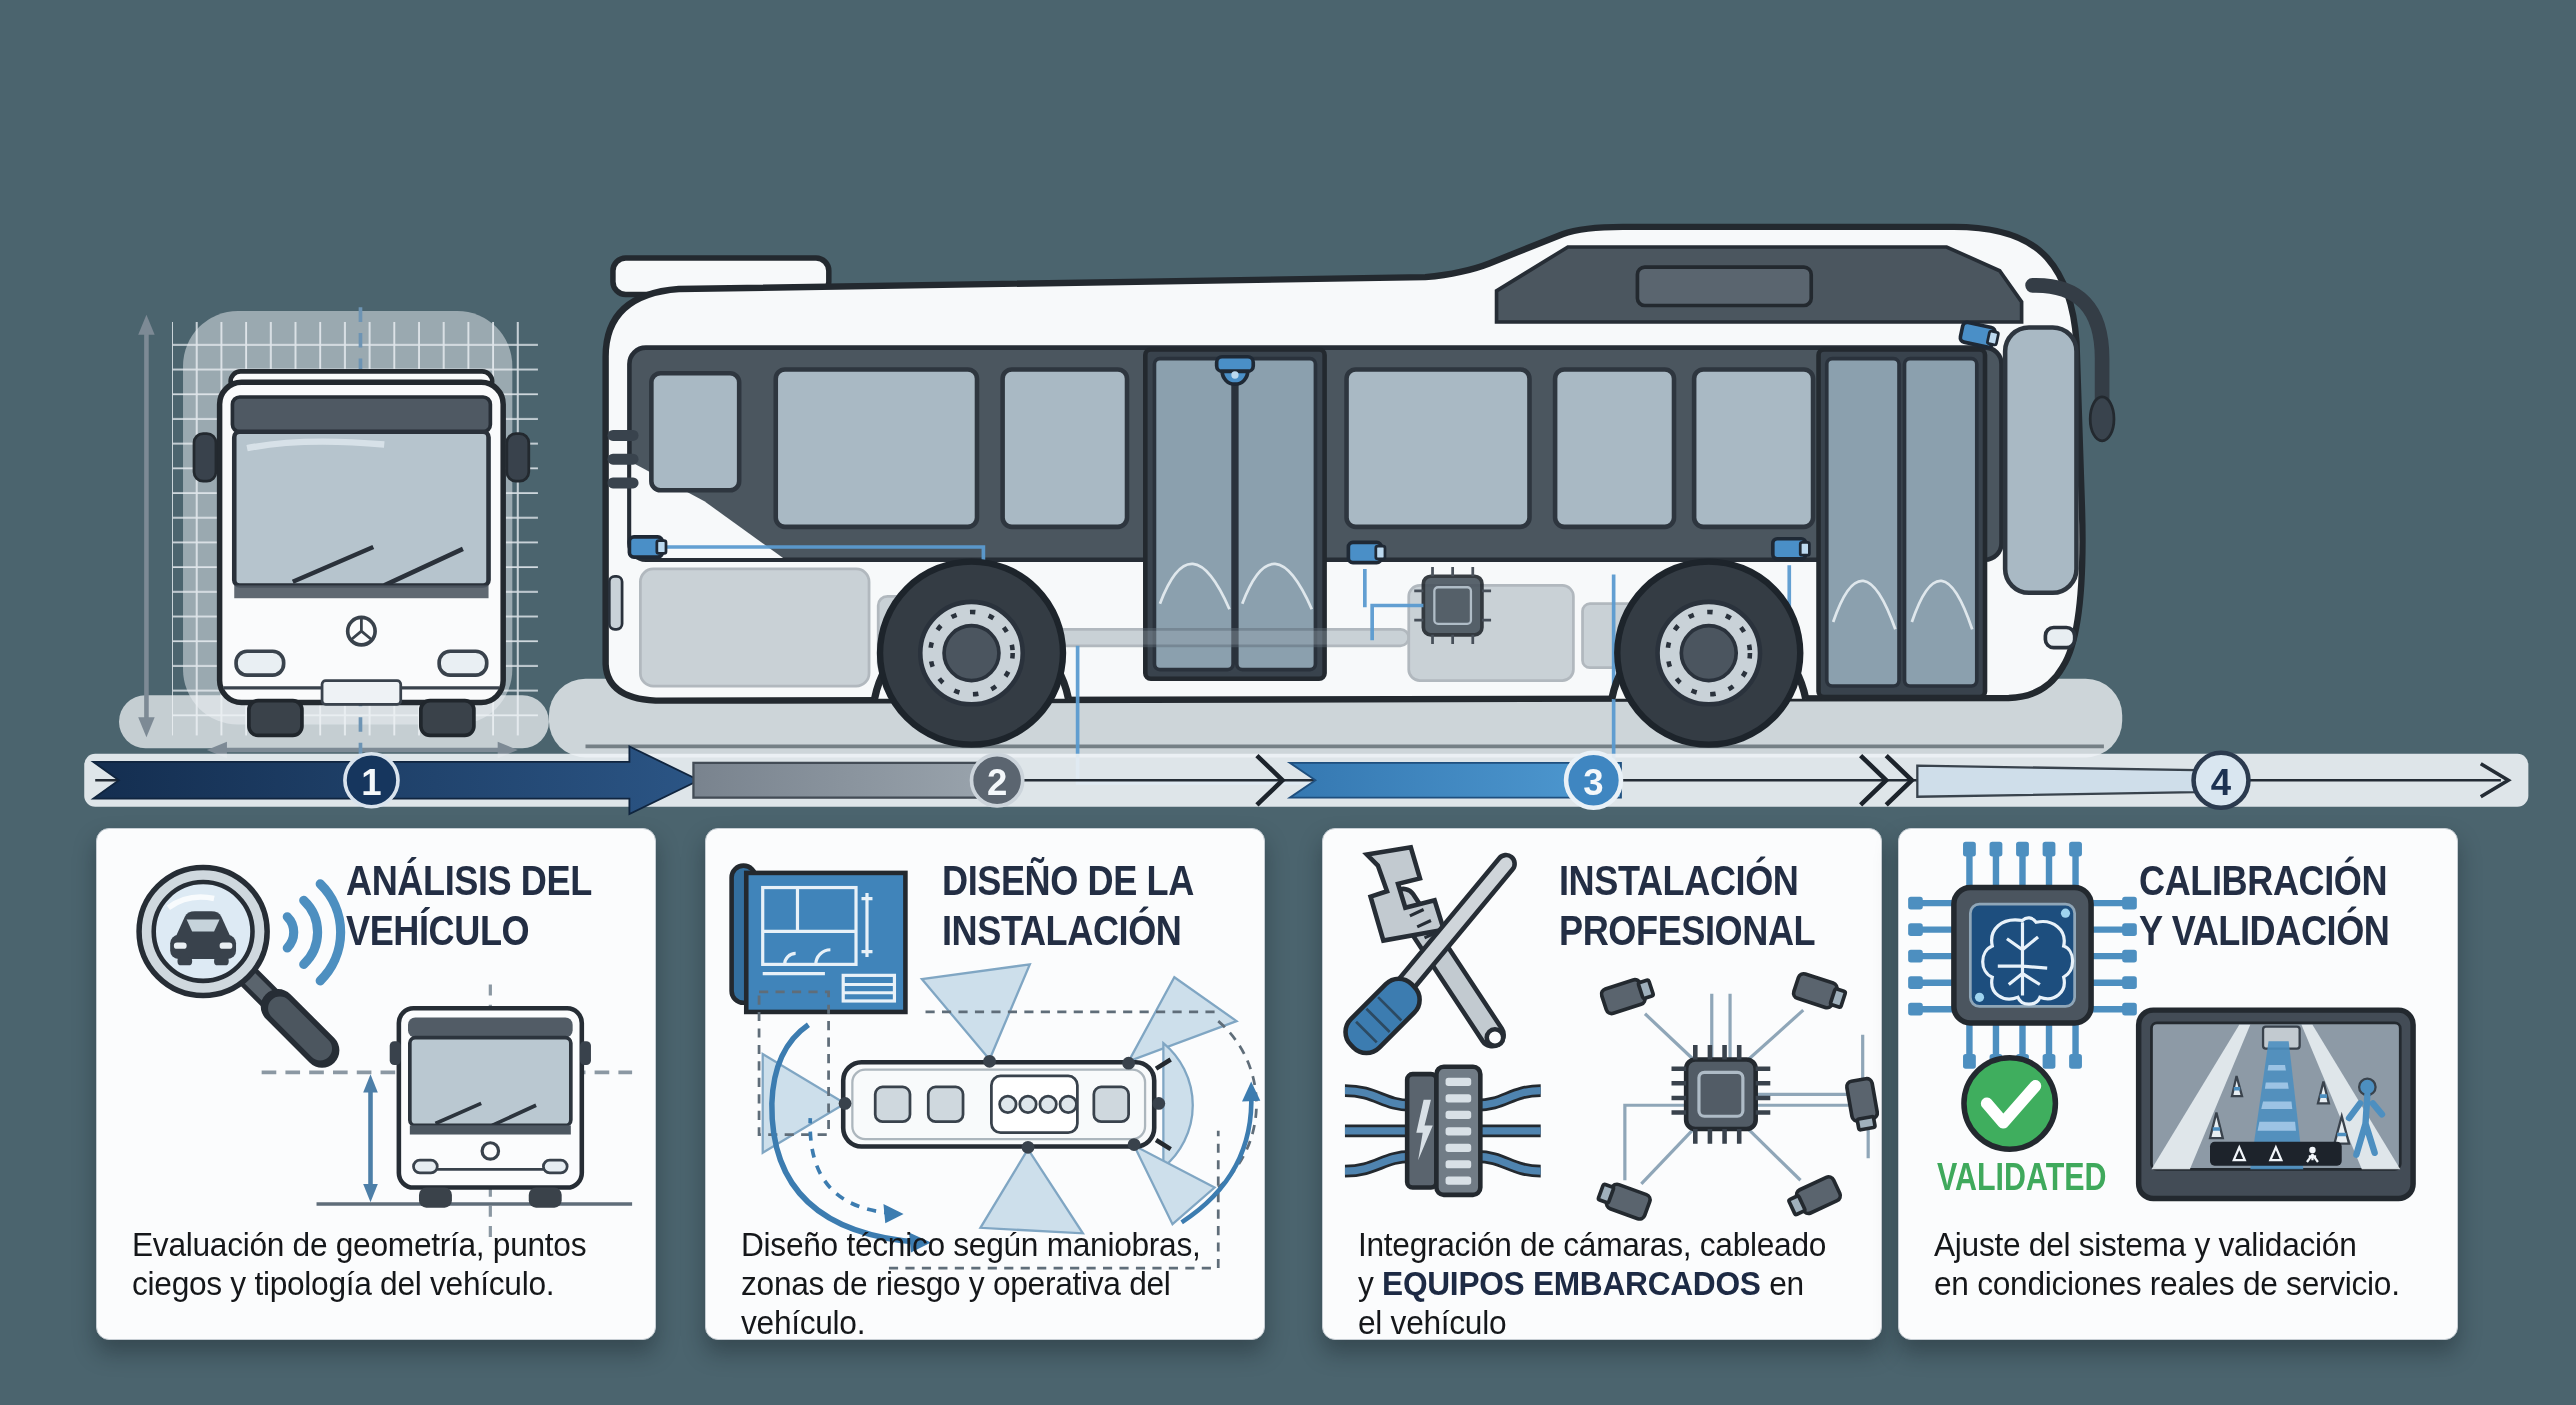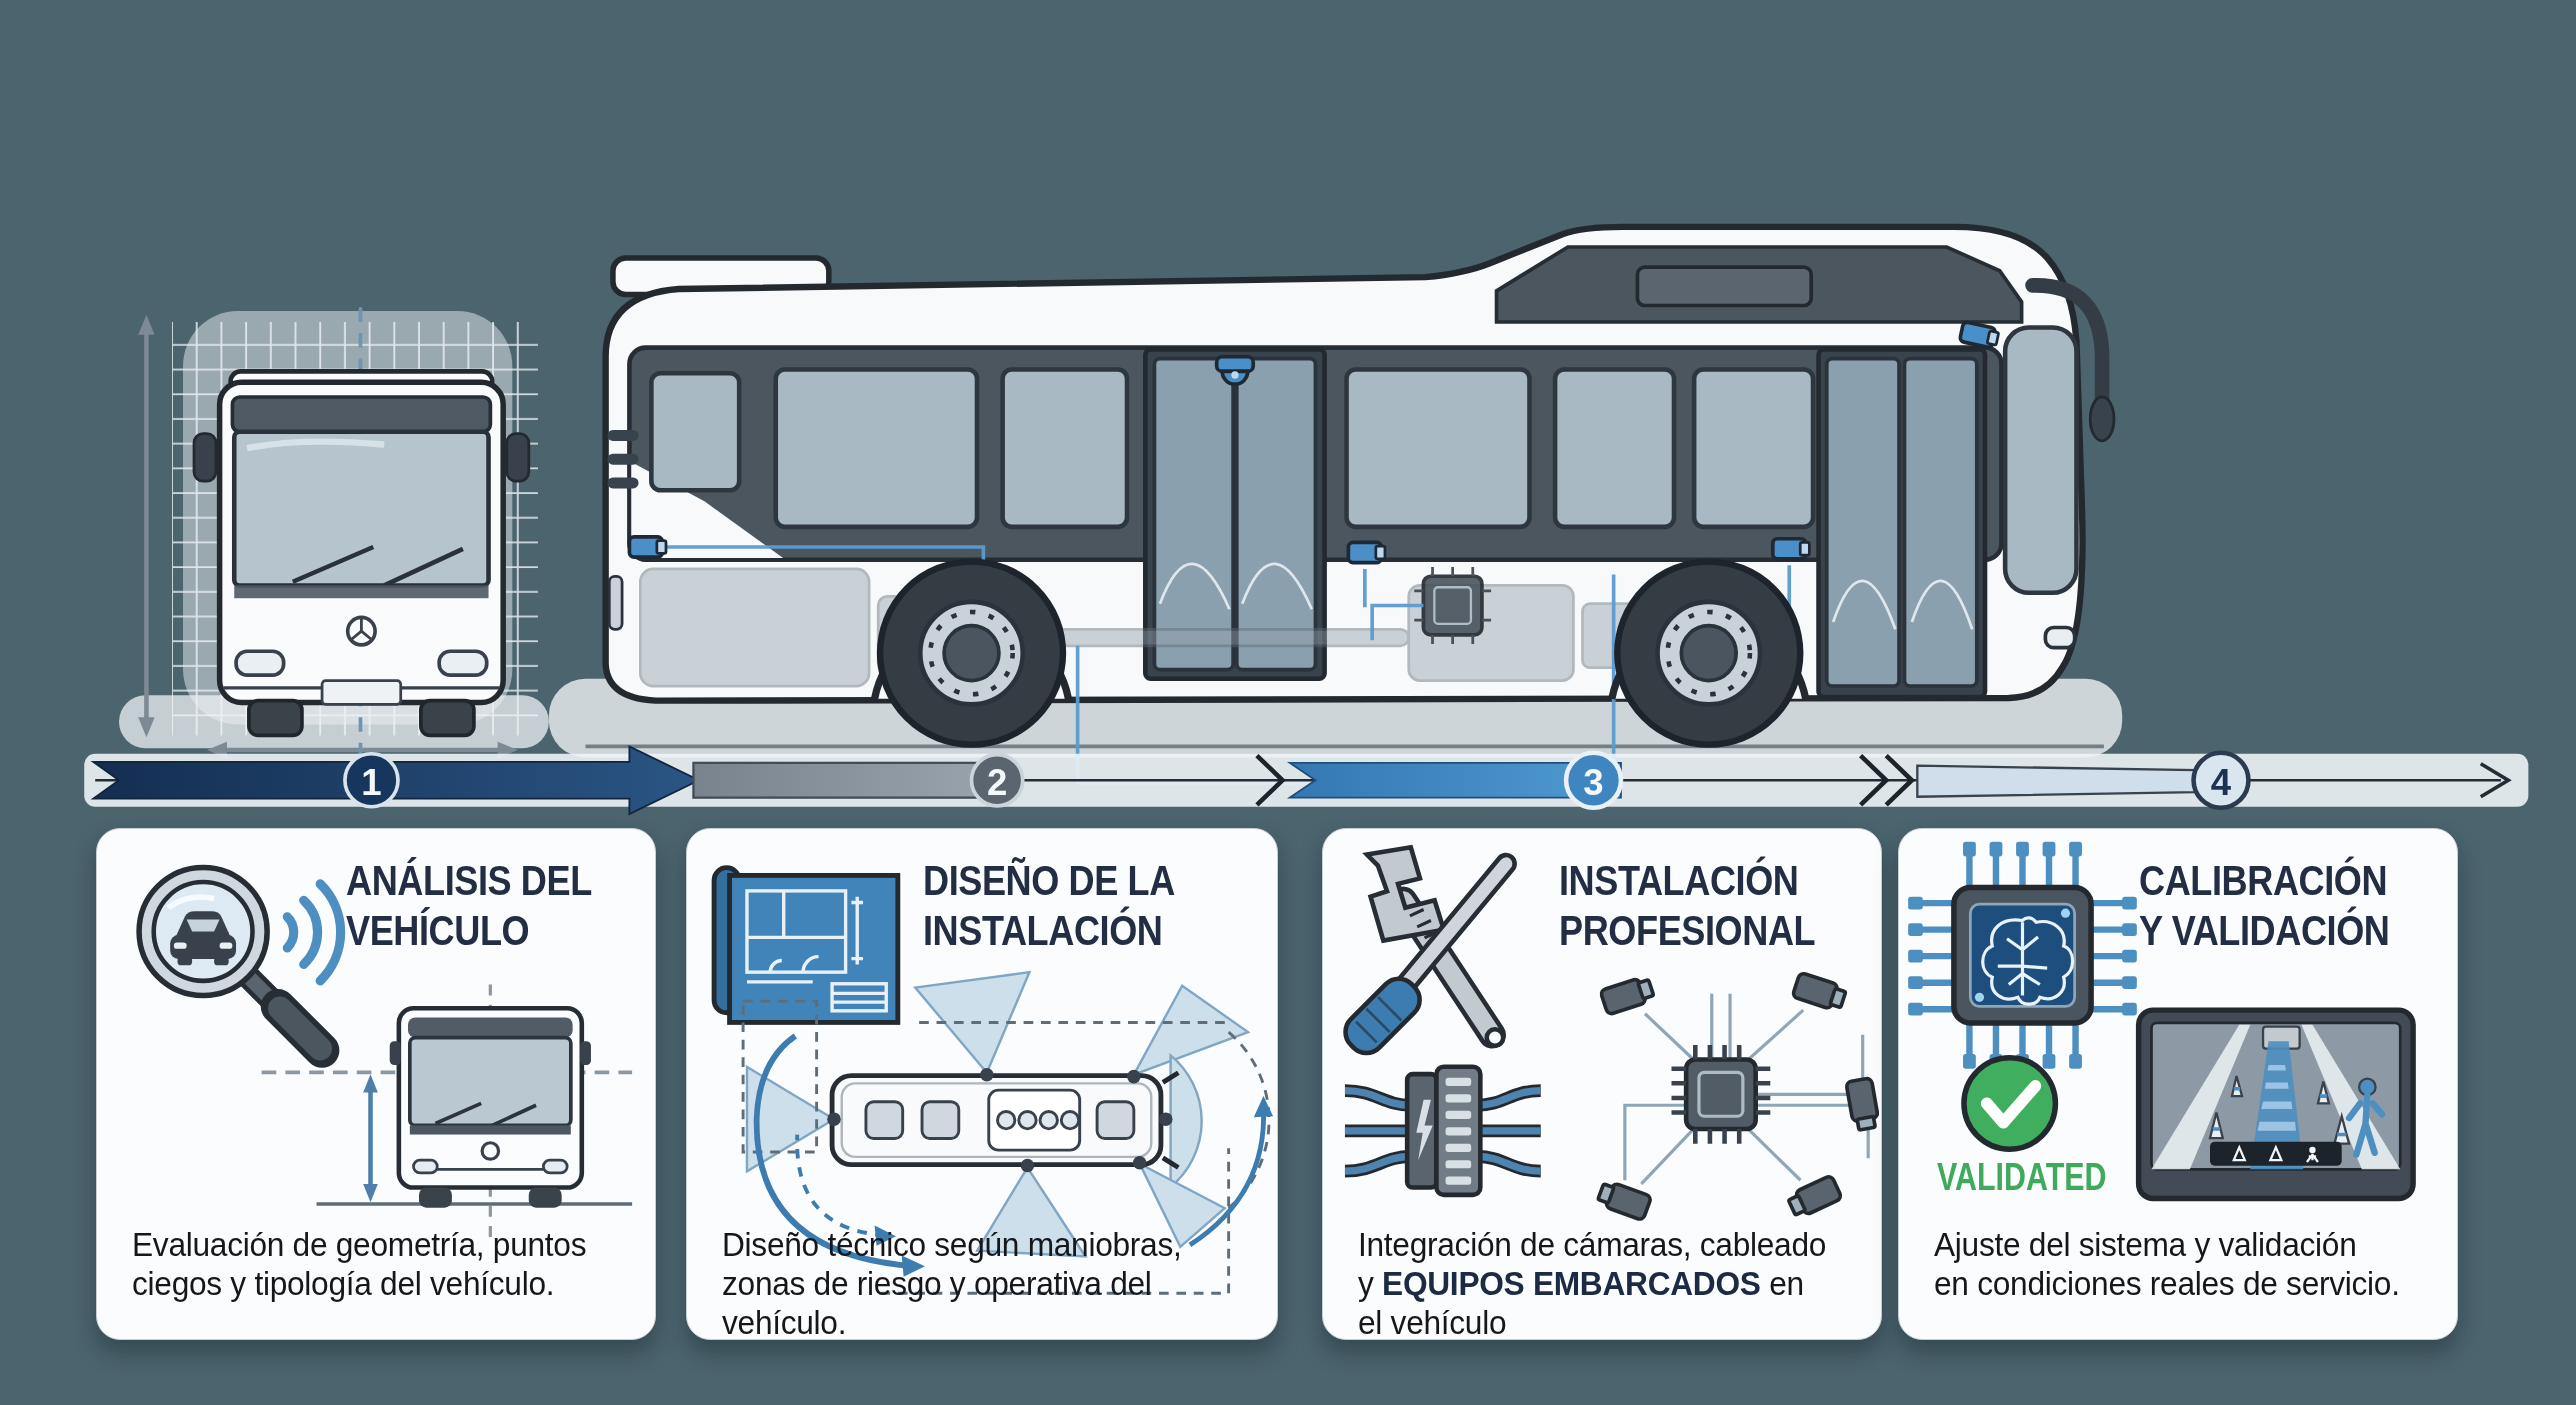--- a/index.html
+++ b/index.html
@@ -2,34 +2,34 @@
 <html style="font-size:14.6px"><head>
 <meta charset="utf-8">
 <style>
   html,body{margin:0;padding:0;background:#4b646e;}
   .stage{position:relative;width:2576px;height:1405px;background:#4b646e;
          font-family:"Liberation Sans",sans-serif;overflow:hidden;}
   .stage-svg{position:absolute;left:0;top:0;}
   svg text{font-family:"Liberation Sans",sans-serif;}
 
   .card{position:absolute;top:828px;width:558px;height:510px;background:#fbfcfd;
-        border-radius:24px;border:0.9px solid #c7ced4;
+        border-radius:13px;border:0.9px solid #c7ced4;
         box-shadow:0 12.8px 22px rgba(14,22,30,.35);}
   .card .art{position:absolute;inset:0;pointer-events:none;}
   .card-title{position:absolute;top:27.4px;font-weight:bold;font-size:43px;line-height:1.15;
         color:#232e44;letter-spacing:-0.5px;white-space:nowrap;
         transform:scaleX(.84);transform-origin:left top;}
   .card-body{position:absolute;left:35px;right:11px;top:397px;font-size:33px;line-height:1.18;
         color:#15171a;letter-spacing:-0.3px;white-space:pre-line;
         transform:scaleX(.96);transform-origin:left top;}
   .card-body b{color:#1d2a44;}
   .validated{position:absolute;left:38px;top:327px;width:183px;text-align:center;
         font-weight:bold;font-size:38px;color:#3fa95c;white-space:nowrap;
         transform:scaleX(.8);transform-origin:left top;}
-  #card1{left:96px;} #card2{left:686px;padding-left:32px;} #card3{left:1322px;} #card4{left:1898px;}
+  #card1{left:96px;} #card2{left:705px;} #card3{left:1322px;} #card4{left:1898px;}
   #card1 .card-title{left:249px;} #card2 .card-title{left:236px;}
   #card3 .card-title{left:236px;} #card4 .card-title{left:240px;}
 </style>
 </head>
 <body>
 
 <div class="stage">
 
   <svg class="stage-svg" width="2576" height="1405" viewBox="0 0 2816 1536">
     <defs>

